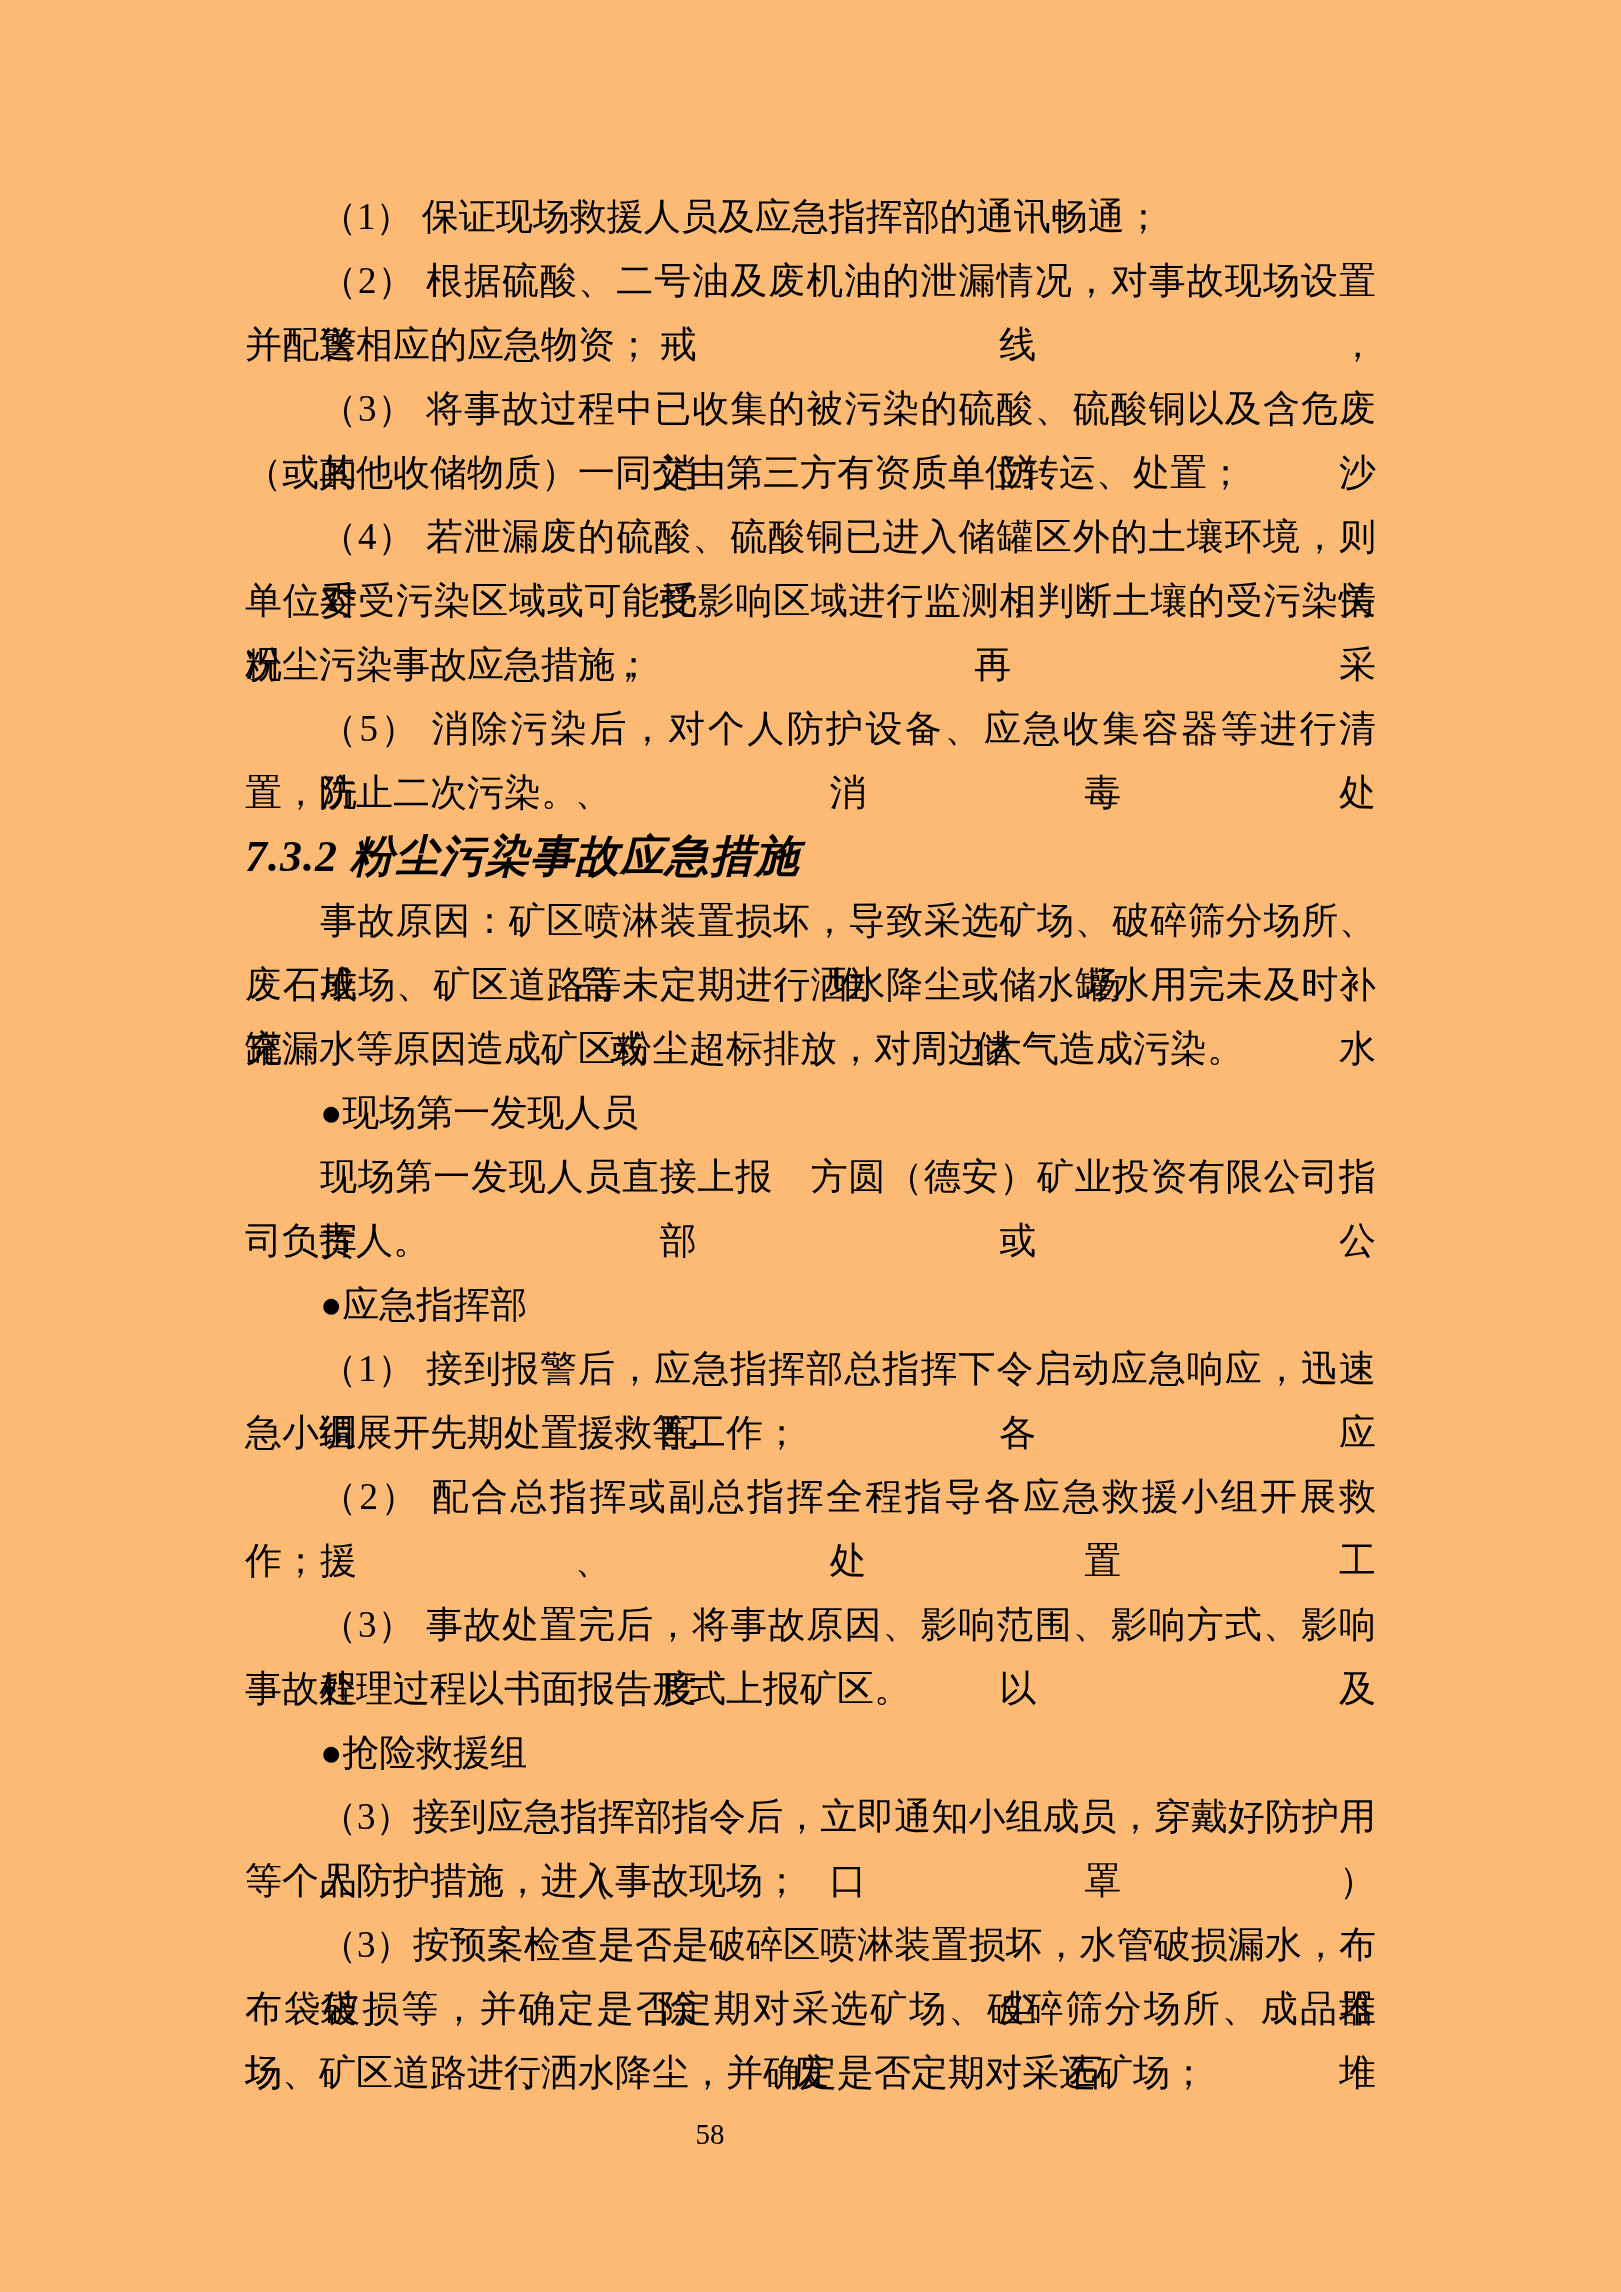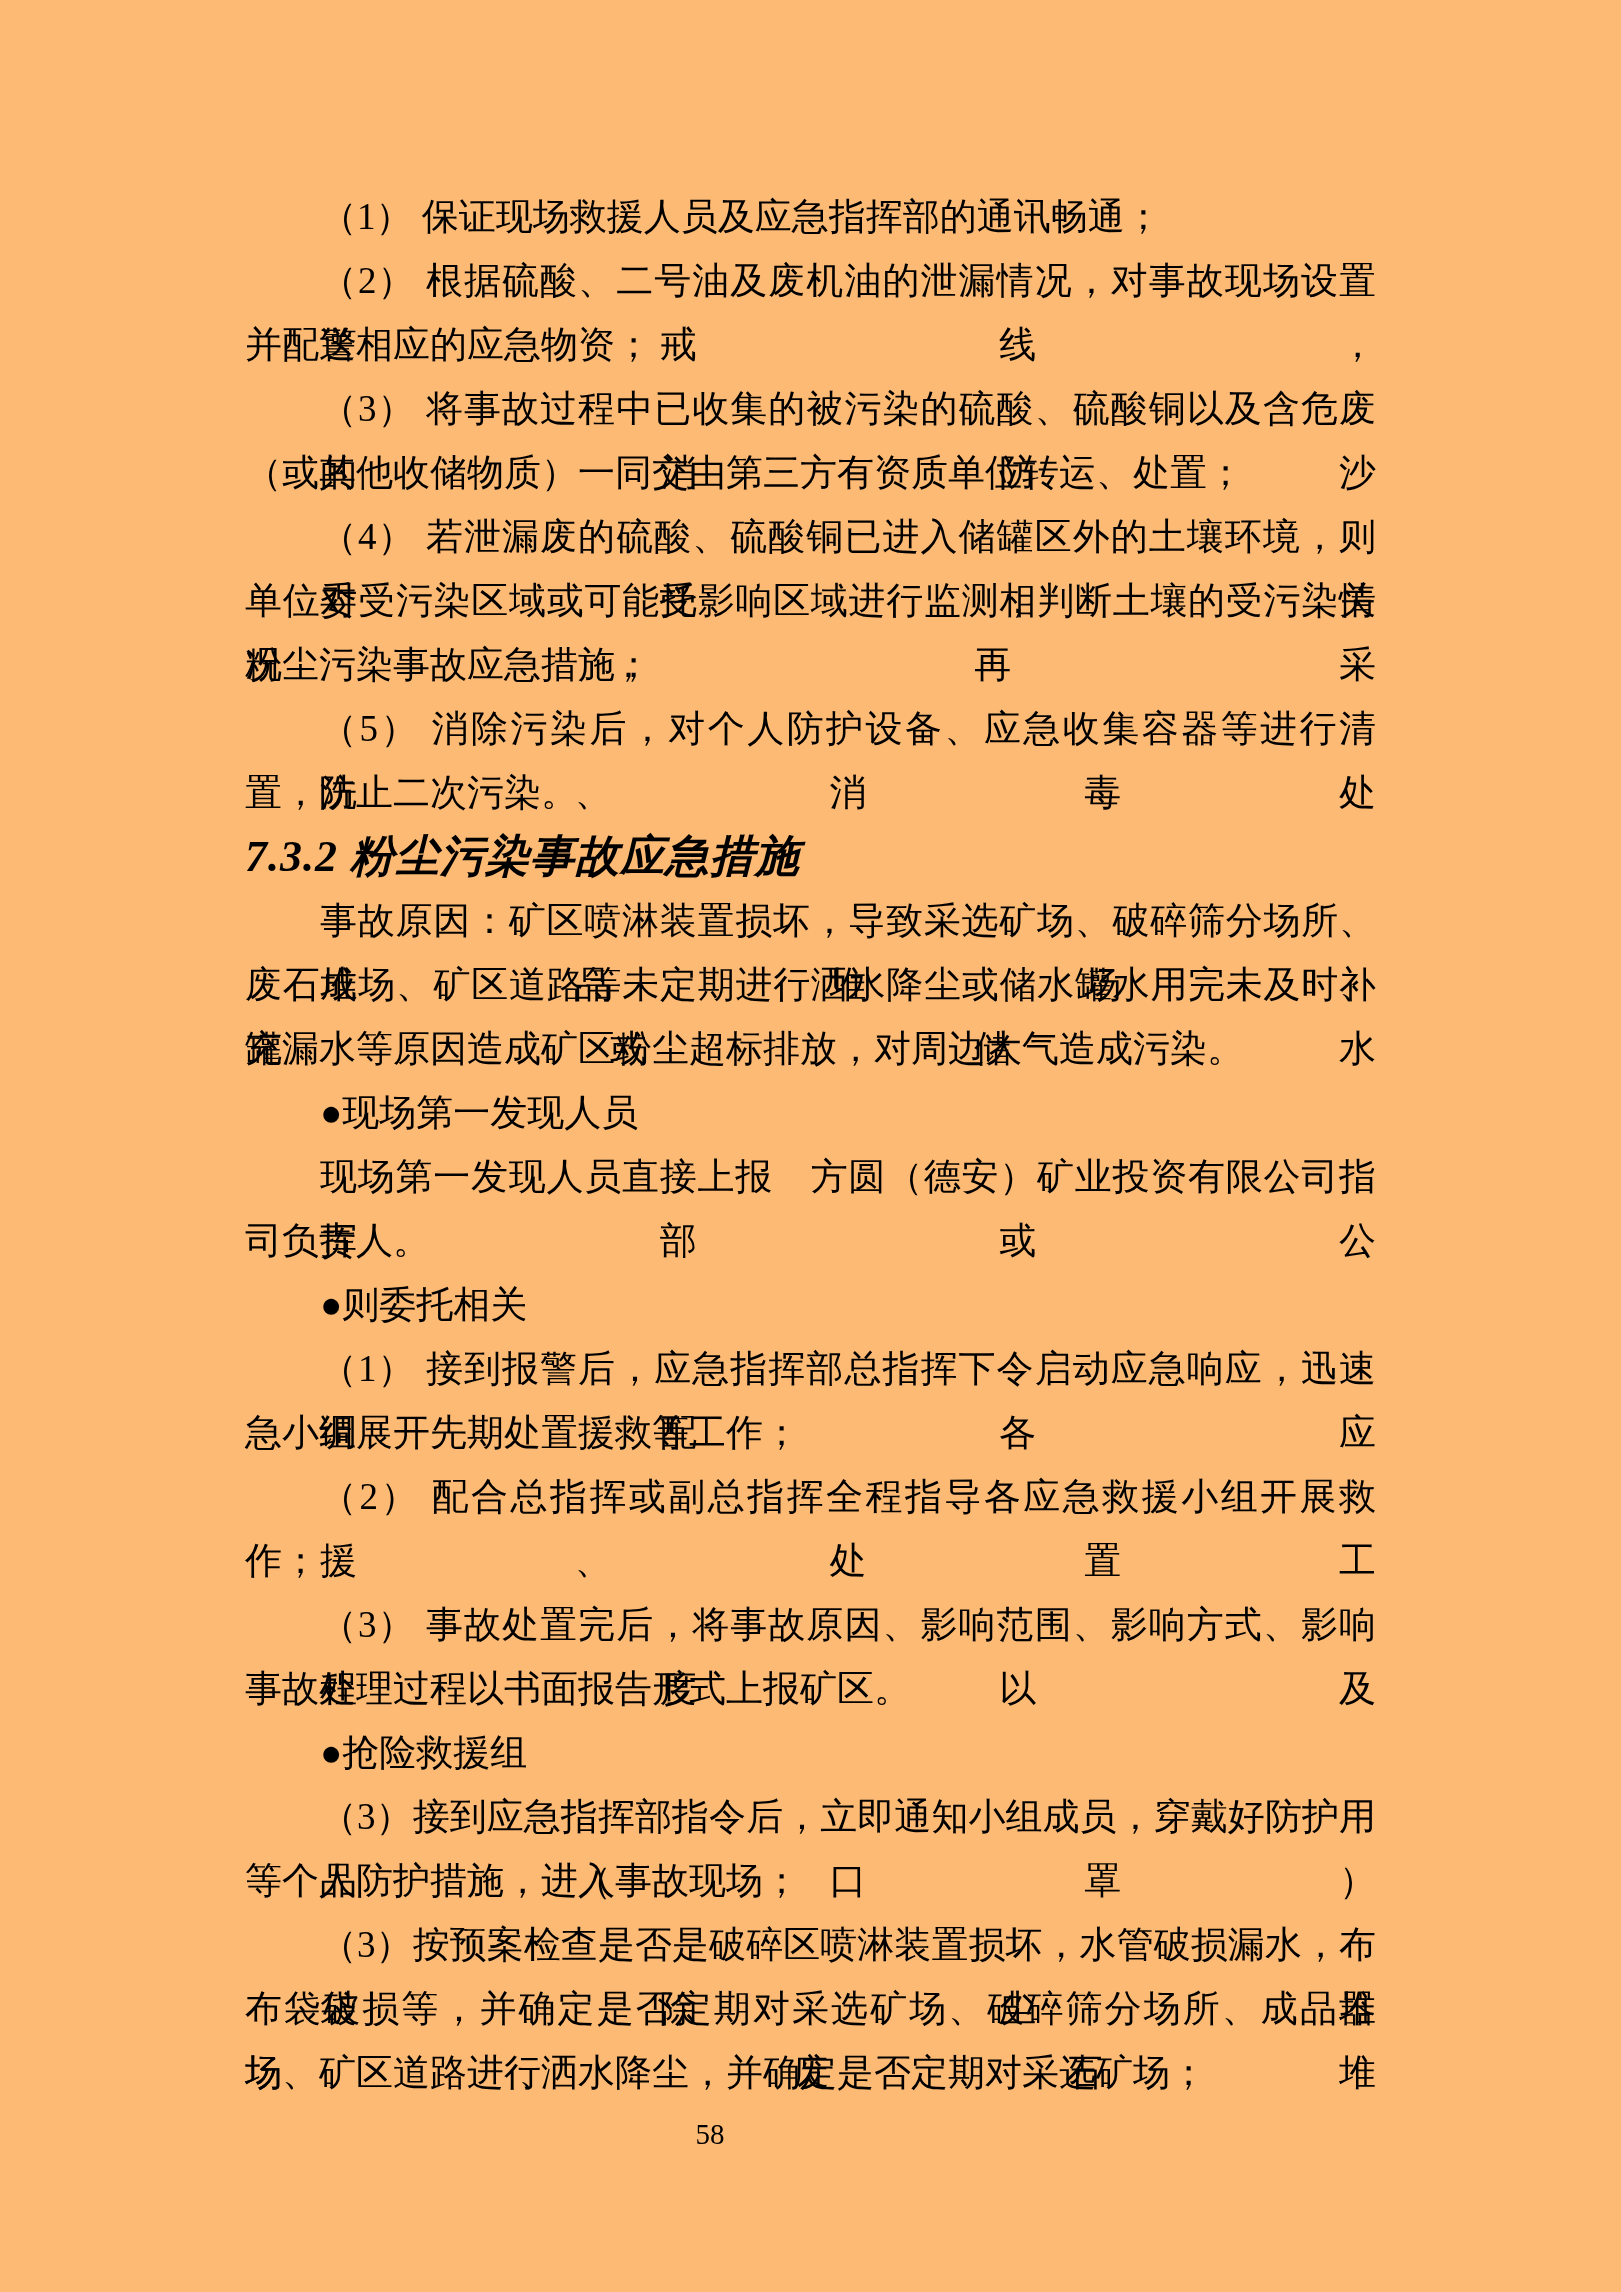--- a/index.html
+++ b/index.html
@@ -65,21 +65,21 @@
       <div class="line">粉尘污染事故应急措施；</div>
       <div class="line indent justify">（5） 消除污染后，对个人防护设备、应急收集容器等进行清洗、消毒处</div>
       <div class="line">置，防止二次污染。</div>
       <div class="line heading">7.3.2 粉尘污染事故应急措施</div>
       <div class="line indent justify">事故原因：矿区喷淋装置损坏，导致采选矿场、破碎筛分场所、成品堆场、</div>
       <div class="line justify">废石堆场、矿区道路等未定期进行洒水降尘或储水罐水用完未及时补充或储水</div>
       <div class="line">罐漏水等原因造成矿区粉尘超标排放，对周边大气造成污染。</div>
       <div class="line indent">●现场第一发现人员</div>
       <div class="line indent justify">现场第一发现人员直接上报　方圆（德安）矿业投资有限公司指挥部或公</div>
       <div class="line">司负责人。</div>
-      <div class="line indent">●则委托相关</div>
+      <div class="line indent">●应急指挥部</div>
       <div class="line indent justify">（1） 接到报警后，应急指挥部总指挥下令启动应急响应，迅速调配各应</div>
       <div class="line">急小组展开先期处置援救等工作；</div>
       <div class="line indent justify">（2） 配合总指挥或副总指挥全程指导各应急救援小组开展救援、处置工</div>
       <div class="line">作；</div>
       <div class="line indent justify">（3） 事故处置完后，将事故原因、影响范围、影响方式、影响程度以及</div>
       <div class="line">事故处理过程以书面报告形式上报矿区。</div>
       <div class="line indent">●抢险救援组</div>
       <div class="line indent justify">（3）接到应急指挥部指令后，立即通知小组成员，穿戴好防护用品（口罩）</div>
       <div class="line">等个人防护措施，进入事故现场；</div>
       <div class="line indent justify">（3）按预案检查是否是破碎区喷淋装置损坏，水管破损漏水，布袋除尘器</div>

